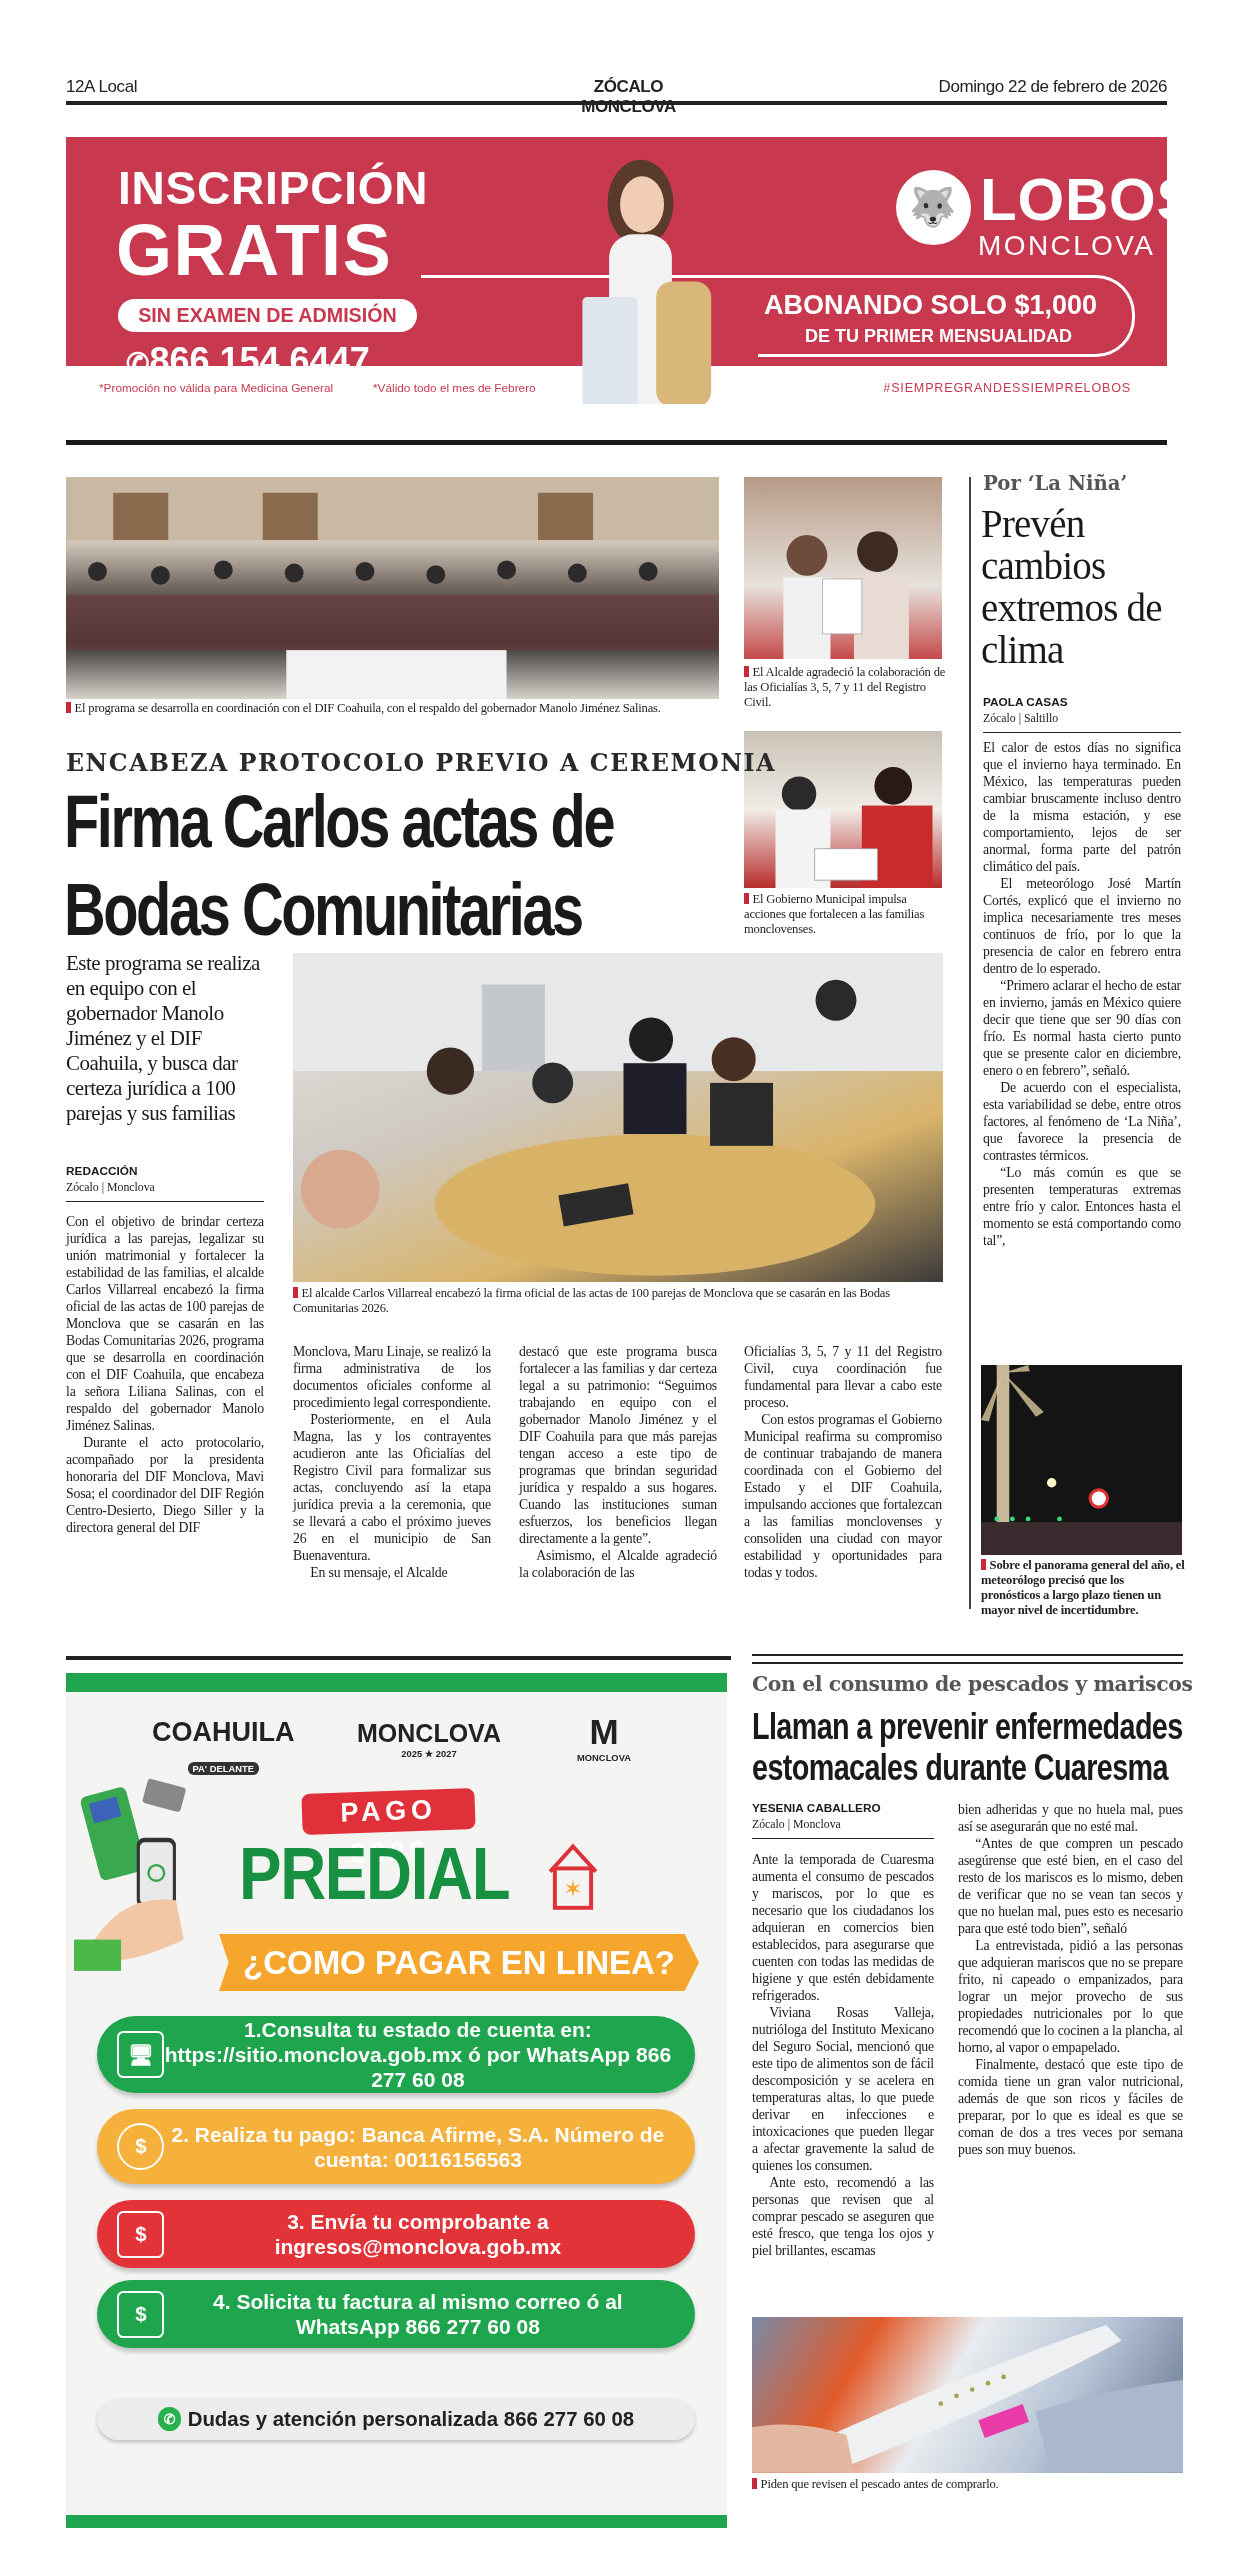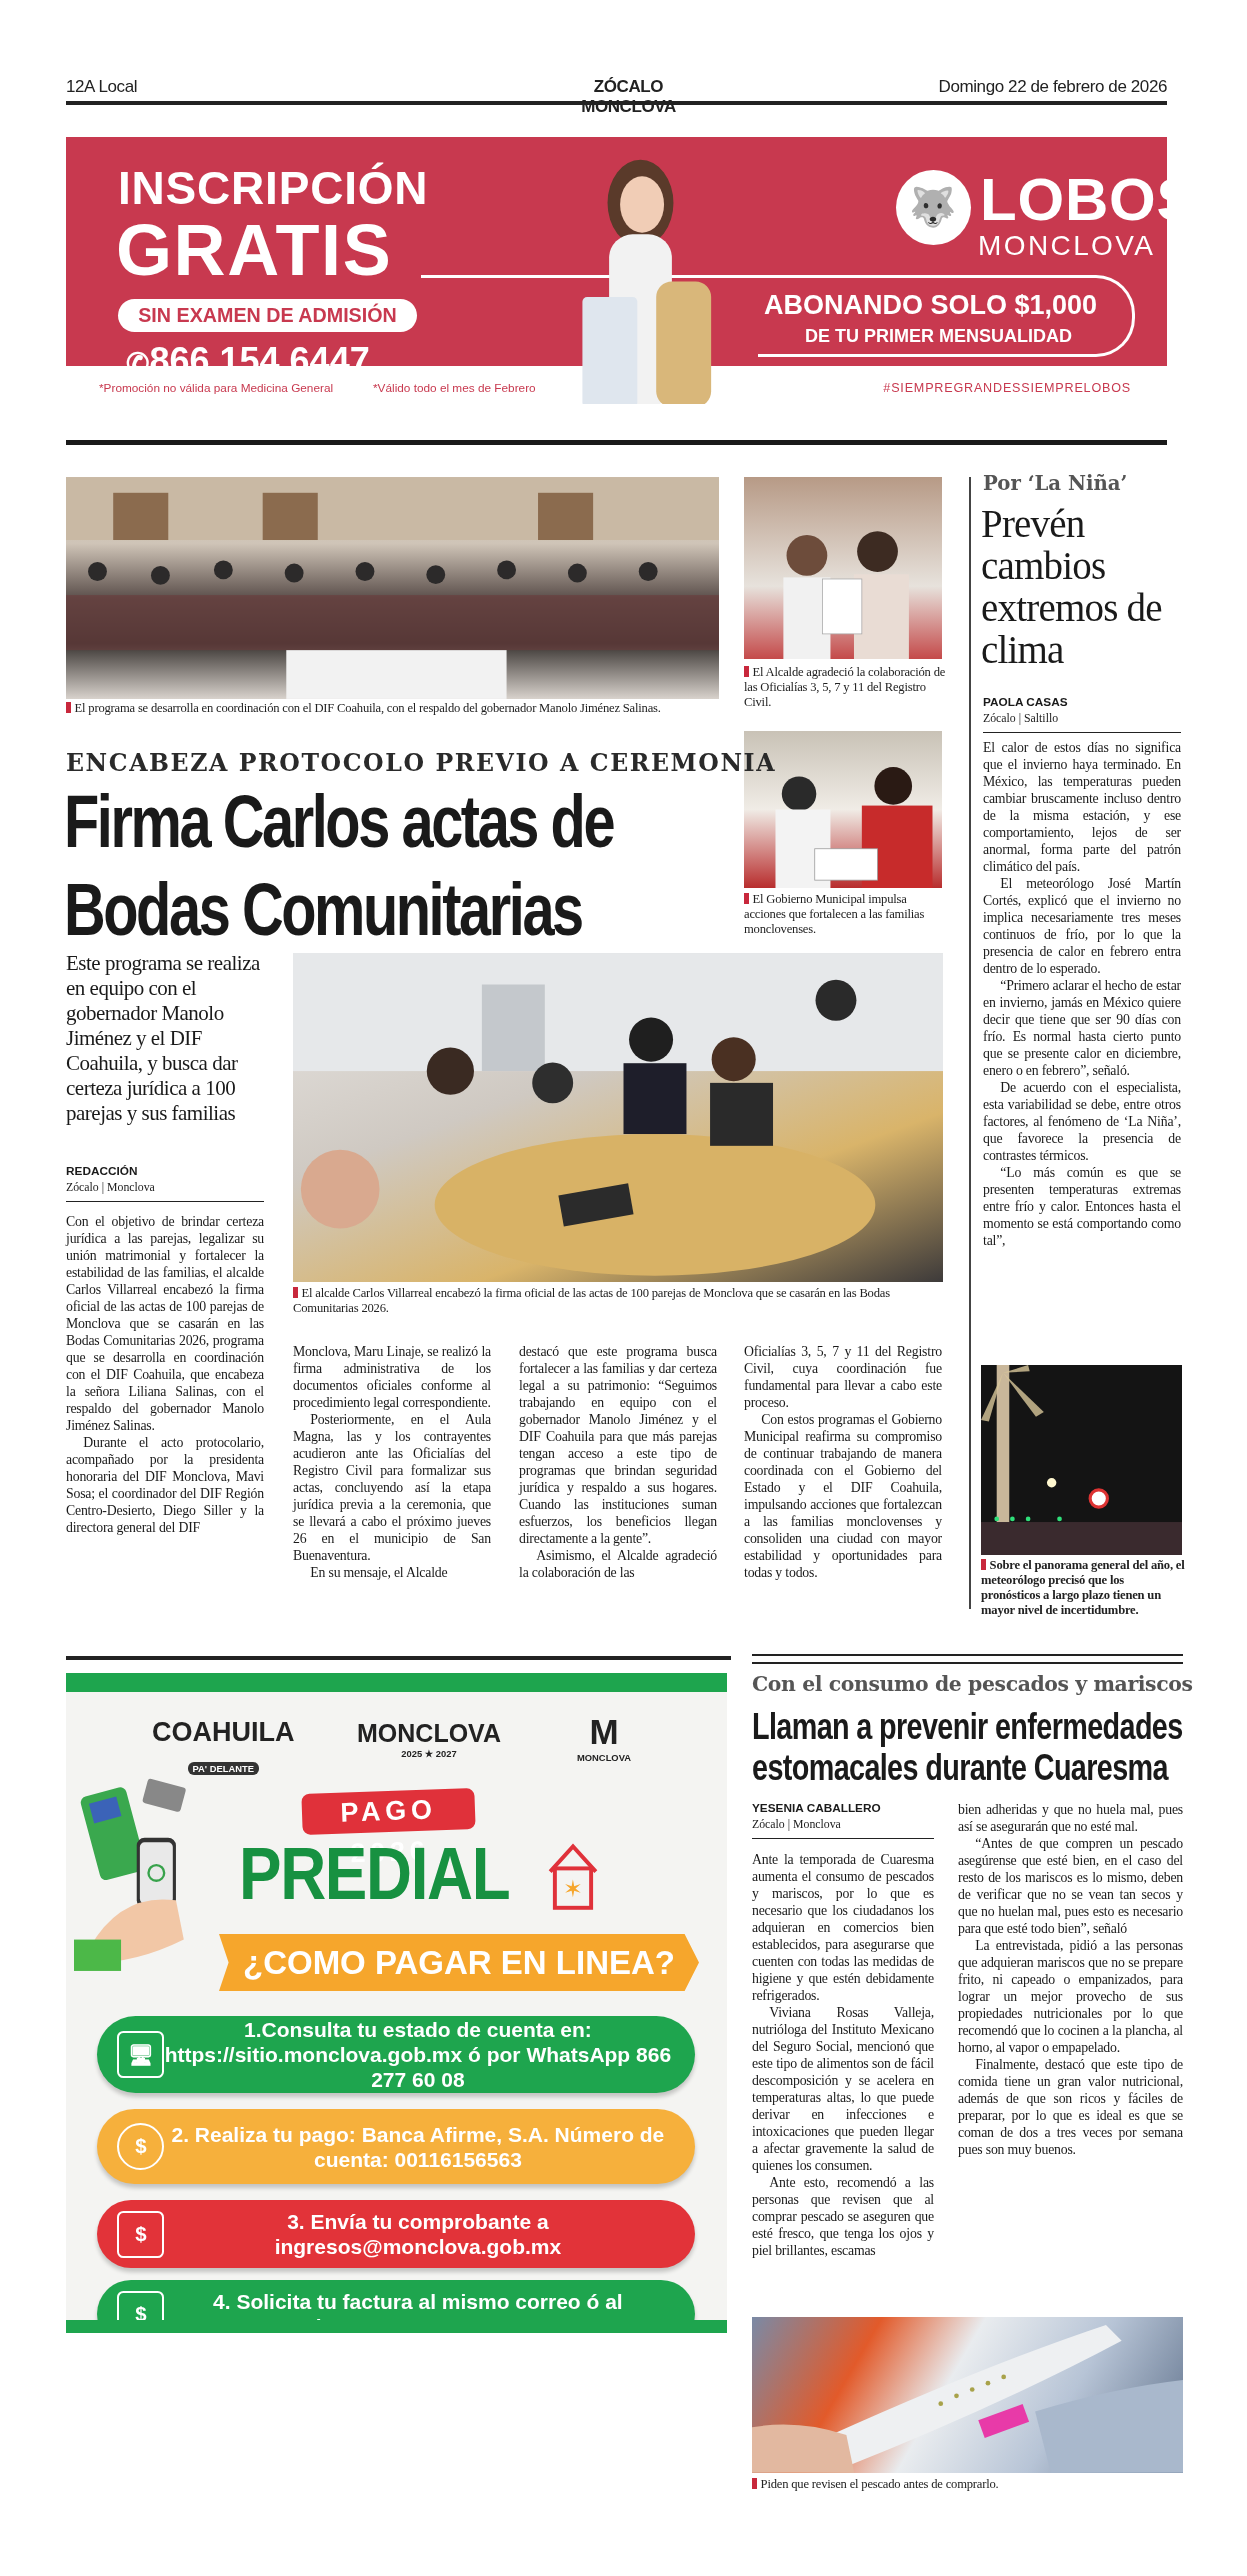--- a/index.html
+++ b/index.html
@@ -40,21 +40,21 @@
   .byline-rule { height: 1.6px; background: #222; margin-top: 6.3px; }
   .body { position: absolute; font-size: 13.8px; line-height: 17px; text-align: justify; hyphens: manual; letter-spacing: -0.2px; }
   .body p { text-indent: 17.3px; }
   .body p.first { text-indent: 0; }
   .vrule { position: absolute; width: 1.6px; background: #444; }
   .kicker-side { left: 983px; top: 472px; font-family: "DejaVu Serif", serif; font-weight: bold; font-size: 19.7px; color: #555; }
   .headline-side { left: 981px; top: 503px; width: 204px; font-size: 39px; line-height: 42px; letter-spacing: -0.8px; }
   .kicker-fish { left: 752px; top: 1672px; font-family: "DejaVu Serif", serif; font-weight: bold; font-size: 20.4px; color: #555; letter-spacing: -0.4px; }
   .headline-fish { left: 752px; top: 1706px; font-family: "Liberation Sans", sans-serif; font-weight: bold; font-size: 36px; line-height: 41px; letter-spacing: -0.8px; transform: scaleX(0.8); transform-origin: left top; width: 550px; }
   
-  .ad-pred { left: 66px; top: 1673px; width: 661px; height: 660px; background: #f4f4f2; overflow: hidden; }
+  .ad-pred { left: 66px; top: 1673px; width: 661px; height: 855px; background: #f4f4f2; overflow: hidden; }
   .pred-bar { position: absolute; left: 0; right: 0; height: 19px; background: #1ea54e; }
   .pred-logo { position: absolute; font-family: "Liberation Sans", sans-serif; font-weight: bold; color: #222; text-align: center; }
   .pred-pago { position: absolute; left: 236px; top: 118px; width: 173px; height: 41px; background: #e0313a; color: #fff; border-radius: 7.9px; font-family: "Liberation Sans", sans-serif; font-weight: bold; font-size: 27px; text-align: center; line-height: 41px; letter-spacing: 4.7px; transform: rotate(-2deg); }
   .pred-title { position: absolute; left: 173px; top: 157px; font-family: "Liberation Sans", sans-serif; font-weight: bold; font-size: 75px; color: #179141; letter-spacing: -1.6px; transform: scaleX(0.85); transform-origin: left top; }
   .pred-house { position: absolute; left: 481px; top: 167px; width: 52px; height: 71px; }
   .pred-como { position: absolute; left: 153px; top: 261px; width: 480px; height: 57px; background: #f6a62c; color: #fff; font-family: "Liberation Sans", sans-serif; font-weight: bold; font-size: 33px; text-align: center; line-height: 57px; clip-path: polygon(0 0, 97% 0, 100% 50%, 97% 100%, 0 100%, 2% 50%); }
   .pred-step { position: absolute; left: 31px; width: 598px; border-radius: 43px; color: #fff; font-family: "Liberation Sans", sans-serif; font-weight: bold; text-align: center; display: flex; align-items: center; box-shadow: 0 3.9px 4.7px rgba(0,0,0,0.2); }
   .pred-step .ic { width: 47px; height: 47px; margin-left: 20.4px; border: 2.4px solid #fff; border-radius: 6.3px; flex: none; display: flex; align-items: center; justify-content: center; font-size: 20.4px; }
   .pred-step .tx { flex: 1; font-size: 21px; line-height: 25px; padding-right: 23.6px; }
   .pred-dudas { position: absolute; left: 31px; top: 725px; width: 598px; height: 42px; border-radius: 21px; background: #ececec; box-shadow: 0 2.4px 3.9px rgba(0,0,0,0.2); display: flex; align-items: center; justify-content: center; font-family: "Liberation Sans", sans-serif; font-weight: bold; font-size: 20.4px; color: #222; }

